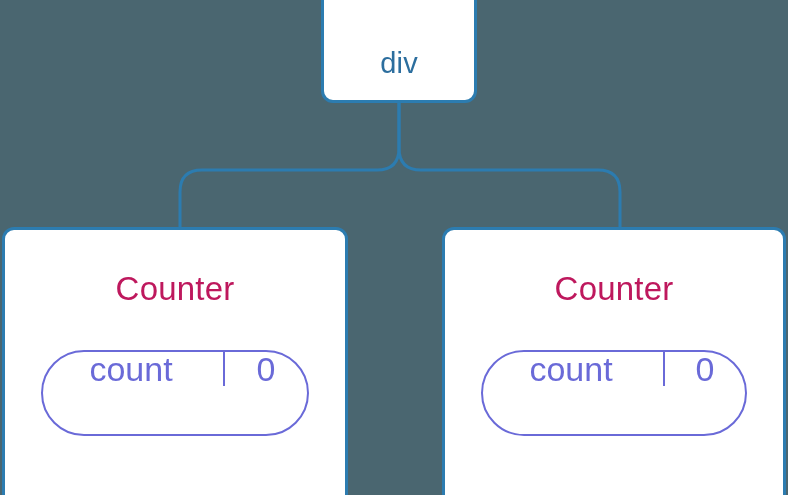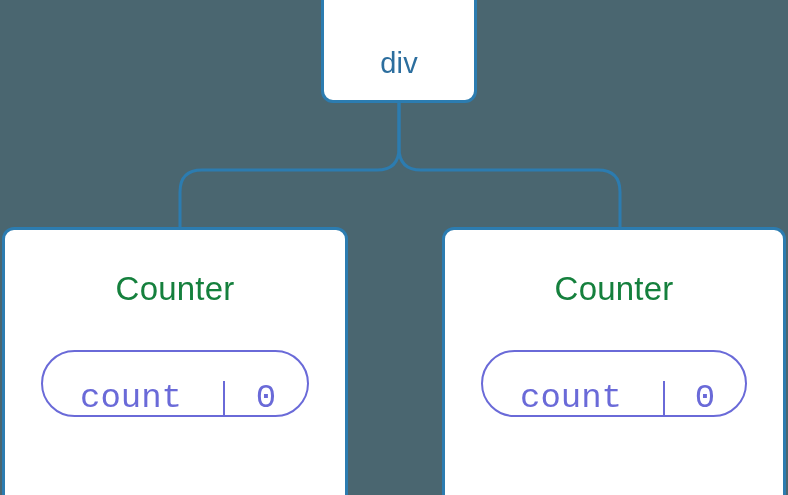--- a/index.html
+++ b/index.html
@@ -63,36 +63,35 @@
     flex-direction: column;
     align-items: center;
     padding-top: 42px;
   }
 
   .node-child.left  { left: 2px;   width: 346px; }
   .node-child.right { left: 442px; width: 344px; }
 
   .node-child .node-title {
     font-size: 33px;
-    color: #15803d;
+    color: #be185d;
     letter-spacing: 0.2px;
     line-height: 1;
   }
 
   
   .pill {
     margin-top: 45px;
-    height: 67px;
+    height: 86px;
     border: 2px solid #6a6ad8;
     border-radius: 48px;
     display: flex;
-    align-items: flex-end;
+    align-items: flex-start;
     box-sizing: border-box;
     background: transparent;
-    font-family: Liberation Mono, monospace;
   }
   .node-child.left  .pill { width: 268px; }
   .node-child.right .pill { width: 266px; }
 
   .pill-key, .pill-val {
     display: flex;
     align-items: center;
     justify-content: center;
     color: #6a6ad8;
     font-size: 34px;

